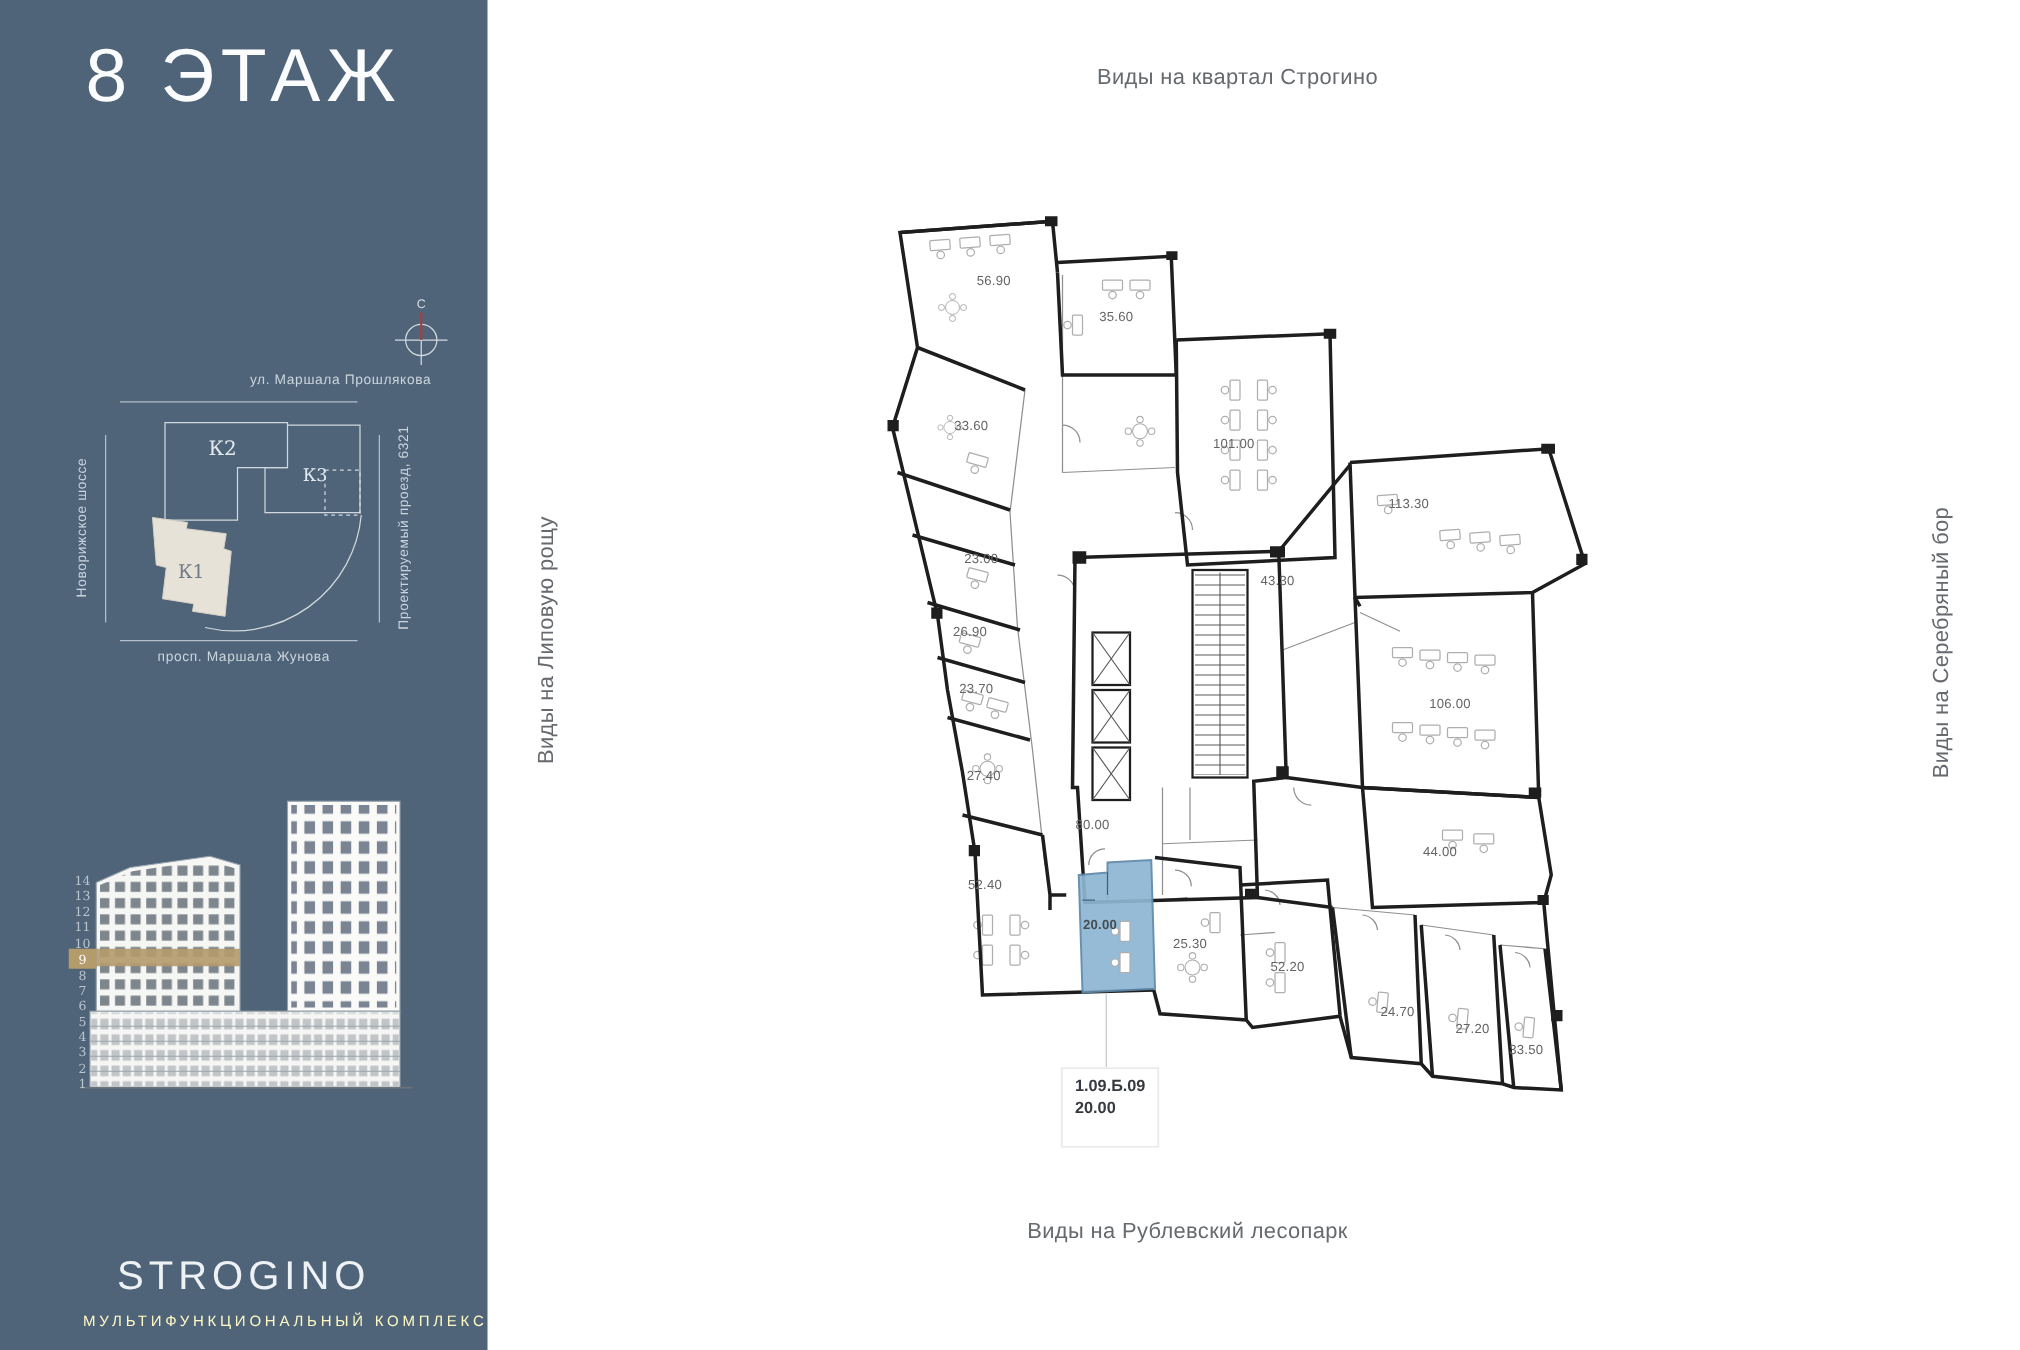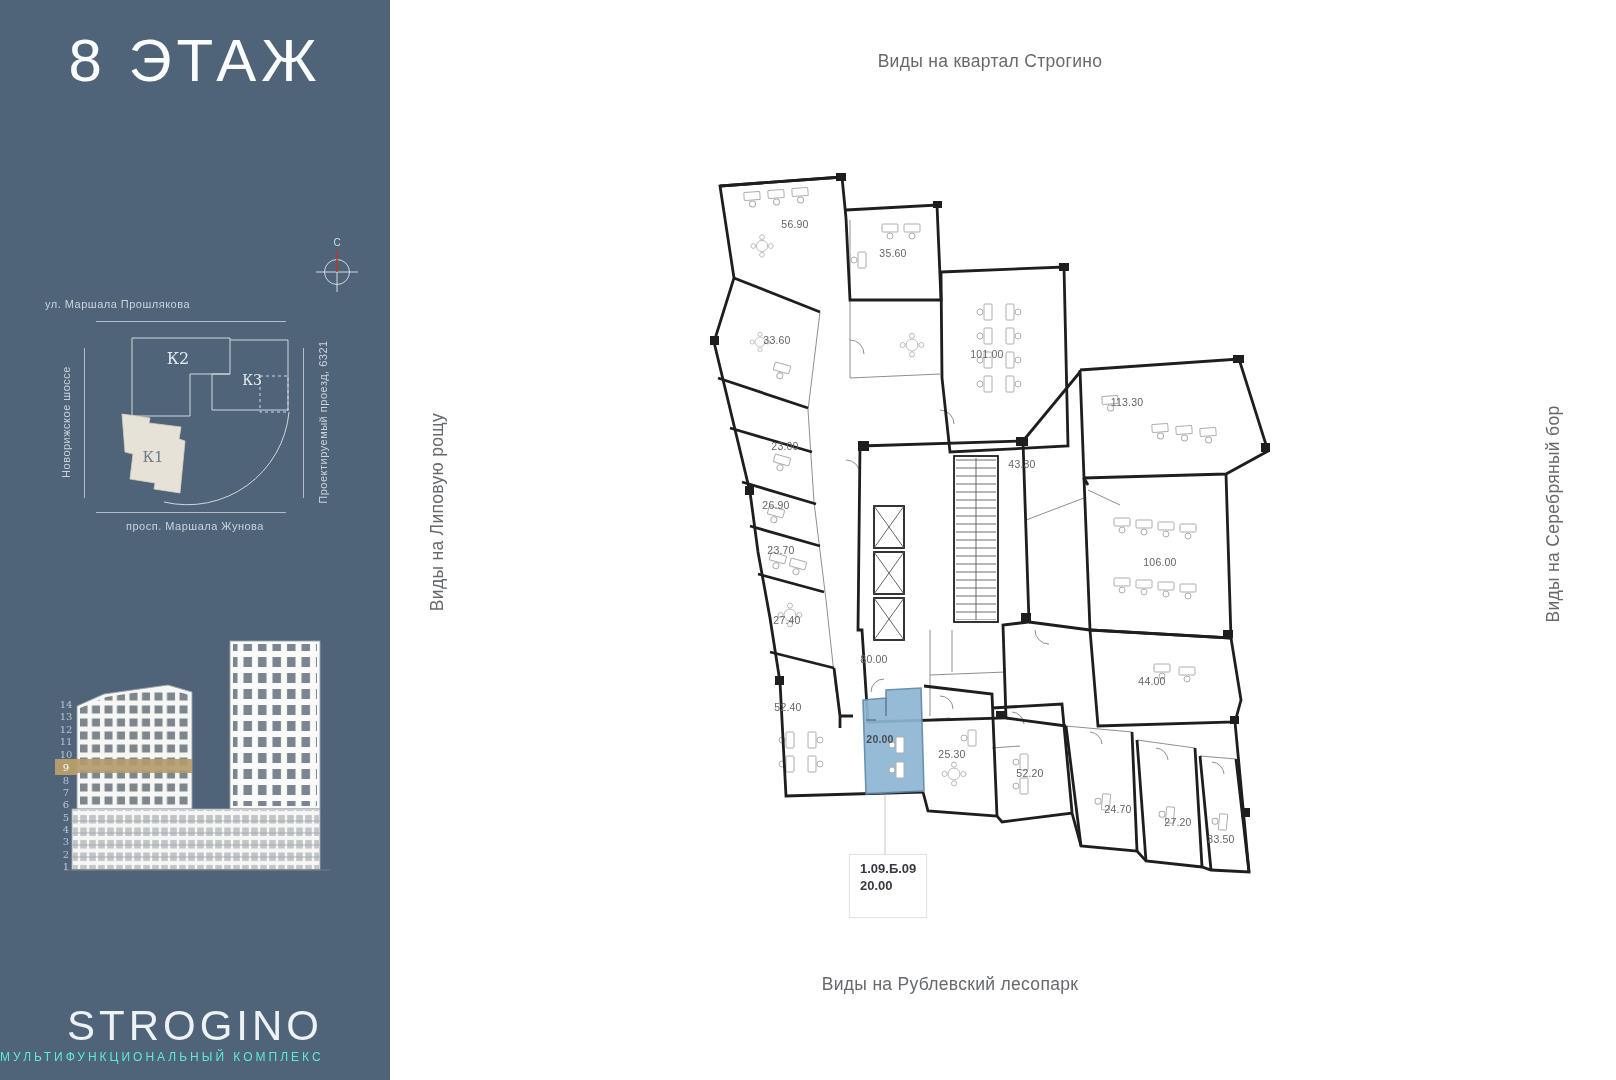--- a/index.html
+++ b/index.html
@@ -9,40 +9,40 @@
   body{font-family:"Liberation Sans",sans-serif;background:#fff;}
   #stage{position:relative;width:1616px;height:1080px;background:#ffffff;overflow:hidden;}
 
   
   .sidebar{position:absolute;left:0;top:0;width:390px;height:1080px;background:var(--sidebar-bg);}
   .floor-title{position:absolute;top:26px;left:0;width:390px;text-align:center;
     font-size:60px;font-weight:300;letter-spacing:5px;color:#fbfcfd;}
   .compass{position:absolute;left:313px;top:236px;}
 
   .street{position:absolute;color:#c9d4dc;font-size:11px;letter-spacing:.5px;white-space:nowrap;}
-  .street-top{top:298px;left:45px;width:300px;text-align:left;}
+  .street-top{top:298px;left:45px;width:300px;text-align:right;}
   .street-bottom{top:520px;left:45px;width:300px;text-align:center;}
   .street-left{left:66px;top:422px;transform:translate(-50%,-50%) rotate(-90deg);}
   .street-right{left:323px;top:422px;transform:translate(-50%,-50%) rotate(-90deg);}
   .mapline{position:absolute;background:rgba(230,238,244,.65);}
   .ml-top{left:96px;top:321px;width:190px;height:1px;}
   .ml-bottom{left:96px;top:512px;width:190px;height:1px;}
   .ml-left{left:84px;top:348px;width:1px;height:150px;}
   .ml-right{left:303px;top:348px;width:1px;height:150px;}
   .sitemap{position:absolute;left:92px;top:330px;}
   .sitemap text{font-family:"DejaVu Serif",serif;}
 
   .elevation{position:absolute;left:52px;top:638px;}
   .elevation text{font-family:"DejaVu Serif",serif;font-size:10px;fill:#b9c4ce;}
   .elevation text.active{fill:#ffffff;}
 
   .logo-title{position:absolute;top:1002px;left:0;width:390px;text-align:center;
-    font-size:42px;font-weight:300;letter-spacing:4px;color:#eef2f5;}
-  .logo-sub{position:absolute;top:1050px;left:0;width:390px;text-align:left;
-    font-size:12px;letter-spacing:3px;color:#5eead4;}
+    font-size:32px;font-weight:300;letter-spacing:4px;color:#eef2f5;}
+  .logo-sub{position:absolute;top:1050px;left:0;width:390px;text-align:right;
+    font-size:12px;letter-spacing:3px;color:#fef9c3;}
 
   
   .view-label{position:absolute;color:#666a6e;font-size:17.5px;letter-spacing:.3px;white-space:nowrap;}
   .view-top{left:690px;top:51px;width:600px;text-align:center;}
   .view-bottom{left:650px;top:974px;width:600px;text-align:center;}
   .view-left{left:437px;top:512px;transform:translate(-50%,-50%) rotate(-90deg);}
   .view-right{left:1553px;top:514px;transform:translate(-50%,-50%) rotate(-90deg);}
 
   .floorplan{position:absolute;left:690px;top:160px;}
   .floorplan text{font-size:10.5px;fill:#646464;letter-spacing:.2px;}

